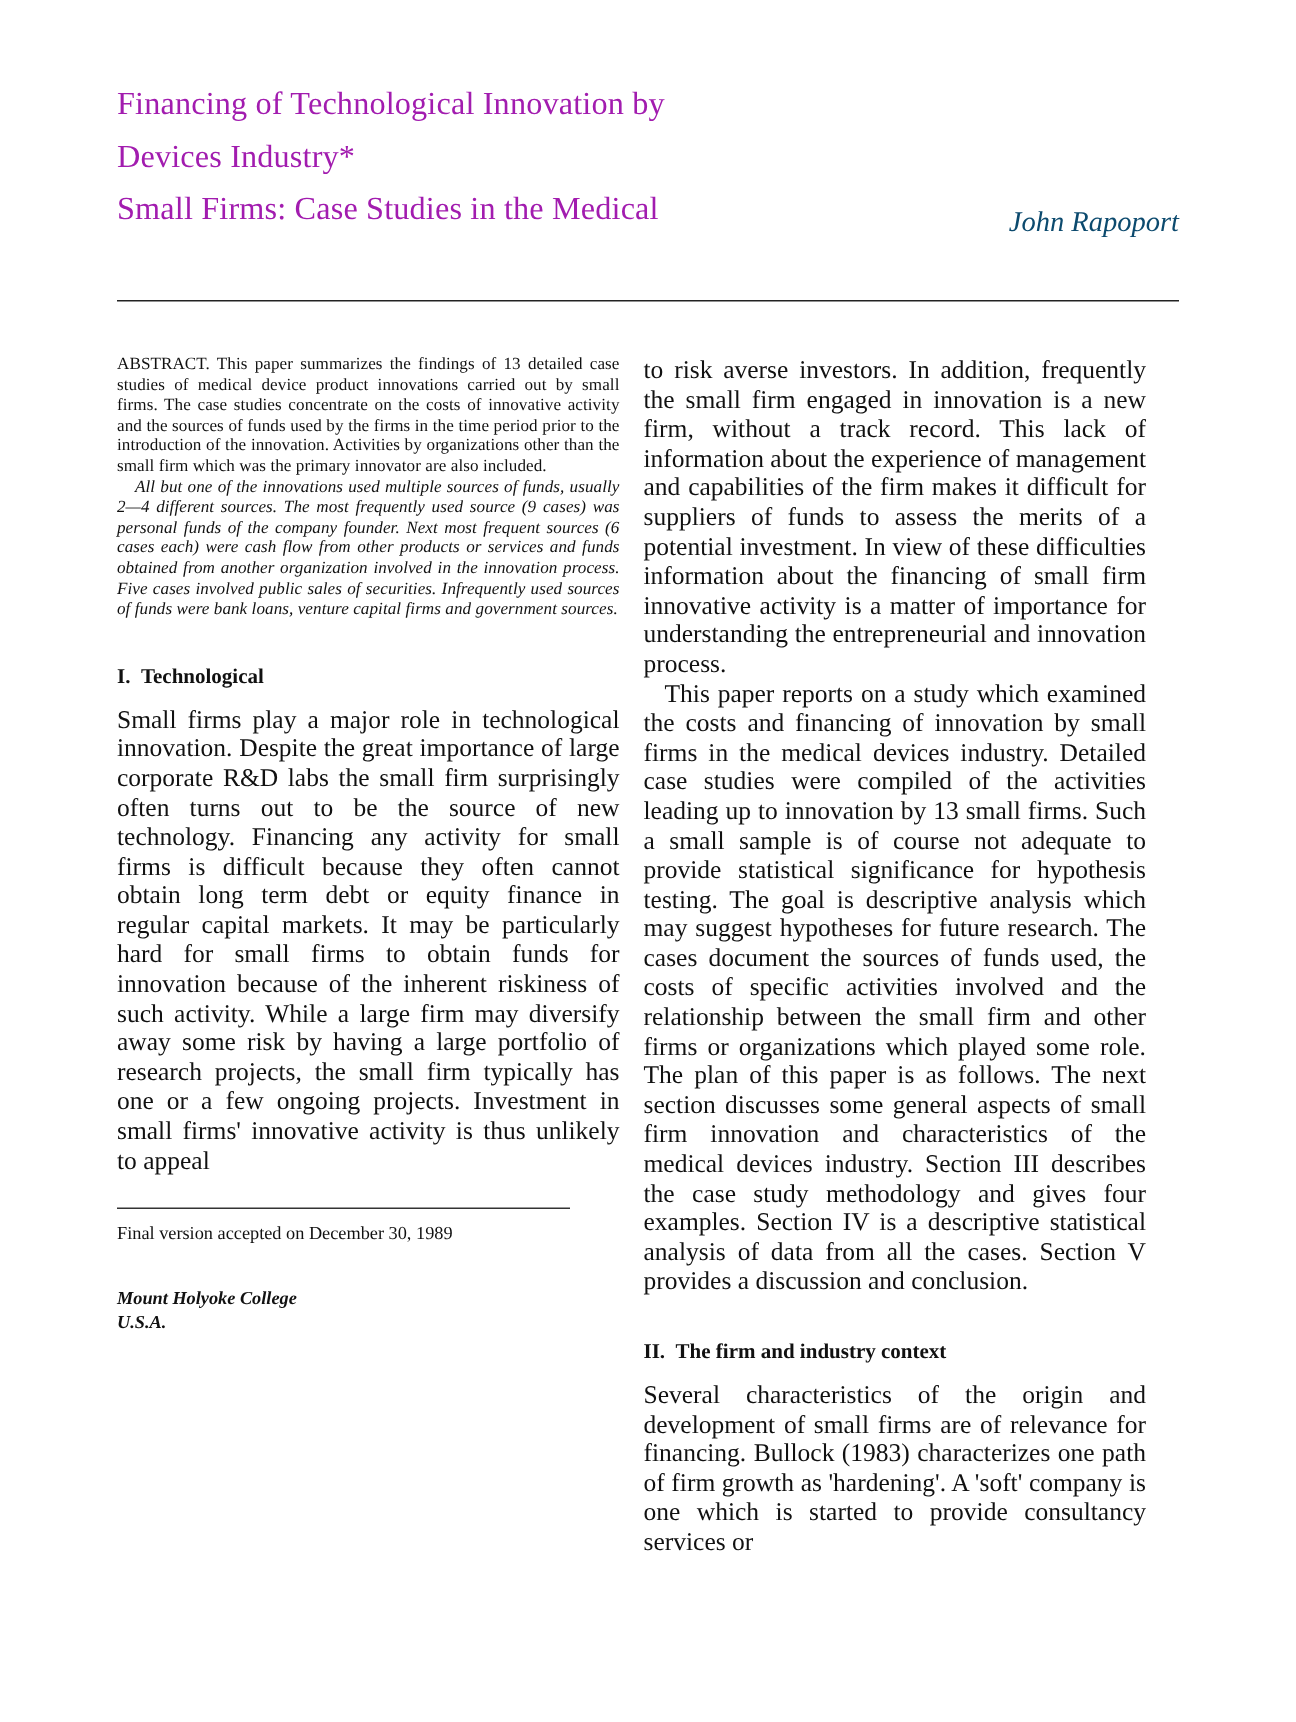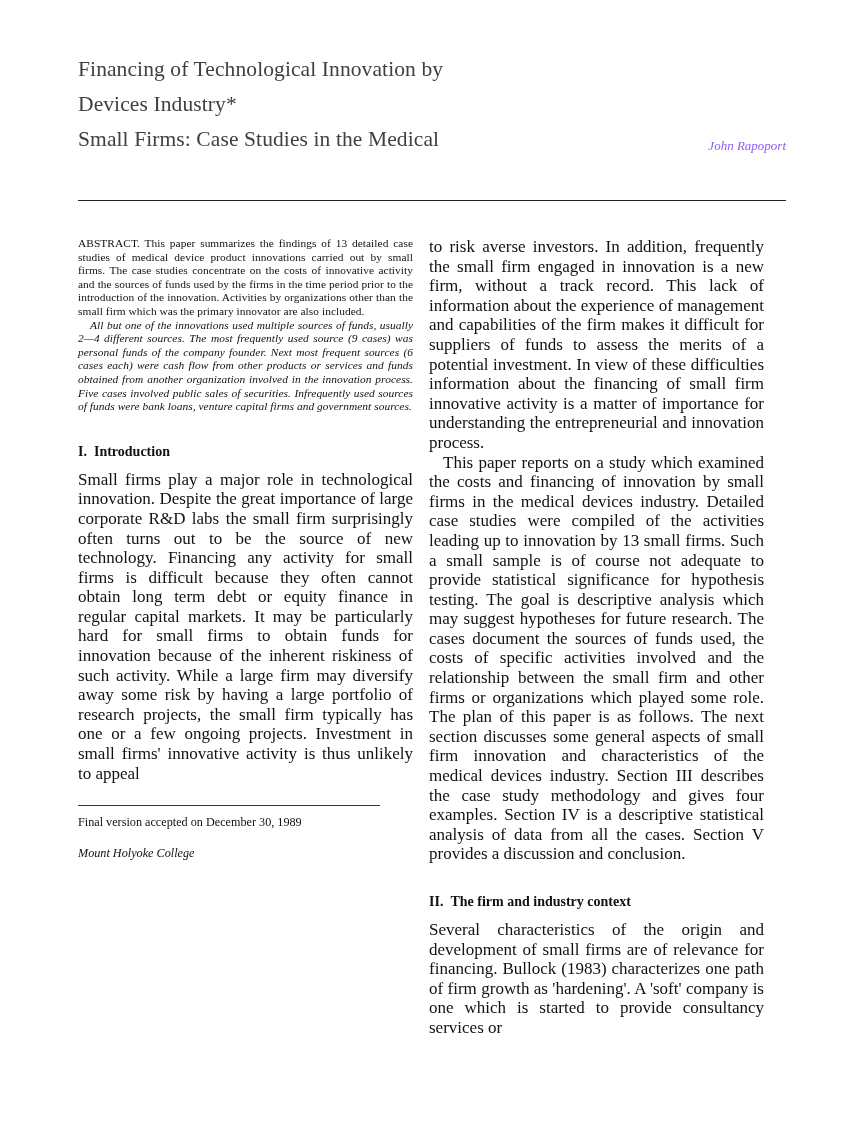--- a/index.html
+++ b/index.html
@@ -34,32 +34,32 @@
   
   .title-block {
     position: relative;
     min-height: 120px;
   }
   .title {
     font-family: "Liberation Serif", serif;
     font-size: 21.5px;
     line-height: 35px;
     letter-spacing: 0.1px;
-    color: #404040;
+    color: #a21caf;
     width: 560px;
     font-weight: 400;
   }
   .title-line { display: block; white-space: pre; }
   .author {
     position: absolute;
     right: 0;
     top: 86px;
     font-style: italic;
-    font-size: 13px;
-    color: #8b5cf6;
+    font-size: 19px;
+    color: #0c4a6e;
   }
   .rule {
     margin-top: 28px;
     border-top: 1.2px solid #222;
     width: 708px;
   }
 
   
   .columns {
     margin-top: 36px;
@@ -101,24 +101,25 @@
     border-top: 1px solid #333;
     width: 302px;
     margin-top: 22px;
     margin-bottom: 9px;
   }
   .footnote {
     font-size: 12.2px;
     line-height: 15px;
   }
   .address {
-    margin-top: 16px;
+    margin-top: 28px;
     font-size: 12.2px;
     line-height: 15.4px;
     font-style: italic;
+    font-weight: bold;
   }
   .address div { white-space: pre; }
 
   
   .journal {
     position: absolute;
     left: 78px;
     top: 1008px;
     width: 708px;
     font-size: 13px;
@@ -153,32 +154,33 @@
     <div class="columns">
 
       <div class="col">
 
         <div class="abstract">
           <p>ABSTRACT. This paper summarizes the findings of 13 detailed case studies of medical device product innovations carried out by small firms. The case studies concentrate on the costs of innovative activity and the sources of funds used by the firms in the time period prior to the introduction of the innovation. Activities by organizations other than the small firm which was the primary innovator are also included.</p>
           <p>All but one of the innovations used multiple sources of funds, usually 2—4 different sources. The most frequently used source (9 cases) was personal funds of the company founder. Next most frequent sources (6 cases each) were cash flow from other products or services and funds obtained from another organization involved in the innovation process. Five cases involved public sales of securities. Infrequently used sources of funds were bank loans, venture capital firms and government sources.</p>
         </div>
 
         <div class="section-head">
-          <span class="num">I.</span><span>Introduction</span>
+          <span class="num">I.</span><span>Technological</span>
         </div>
 
         <div class="body-text">
           <p>Small firms play a major role in technological innovation. Despite the great importance of large corporate R&amp;D labs the small firm surprisingly often turns out to be the source of new technology. Financing any activity for small firms is difficult because they often cannot obtain long term debt or equity finance in regular capital markets. It may be particularly hard for small firms to obtain funds for innovation because of the inherent riskiness of such activity. While a large firm may diversify away some risk by having a large portfolio of research projects, the small firm typically has one or a few ongoing projects. Investment in small firms' innovative activity is thus unlikely to appeal</p>
         </div>
 
         <div class="footnote-rule"></div>
         <div class="footnote">Final version accepted on December 30, 1989</div>
 
         <div class="address">
           <div>Mount Holyoke College</div>
+          <div>U.S.A.</div>
         </div>
 
       </div>
 
       <div class="col col-right-offset">
         <div class="body-text">
           <p>to risk averse investors. In addition, frequently the small firm engaged in innovation is a new firm, without a track record. This lack of information about the experience of management and capabilities of the firm makes it difficult for suppliers of funds to assess the merits of a potential investment. In view of these difficulties information about the financing of small firm innovative activity is a matter of importance for understanding the entrepreneurial and innovation process.</p>
           <p>This paper reports on a study which examined the costs and financing of innovation by small firms in the medical devices industry. Detailed case studies were compiled of the activities leading up to innovation by 13 small firms. Such a small sample is of course not adequate to provide statistical significance for hypothesis testing. The goal is descriptive analysis which may suggest hypotheses for future research. The cases document the sources of funds used, the costs of specific activities involved and the relationship between the small firm and other firms or organizations which played some role. The plan of this paper is as follows. The next section discusses some general aspects of small firm innovation and characteristics of the medical devices industry. Section III describes the case study methodology and gives four examples. Section IV is a descriptive statistical analysis of data from all the cases. Section V provides a discussion and conclusion.</p>
         </div>
 

